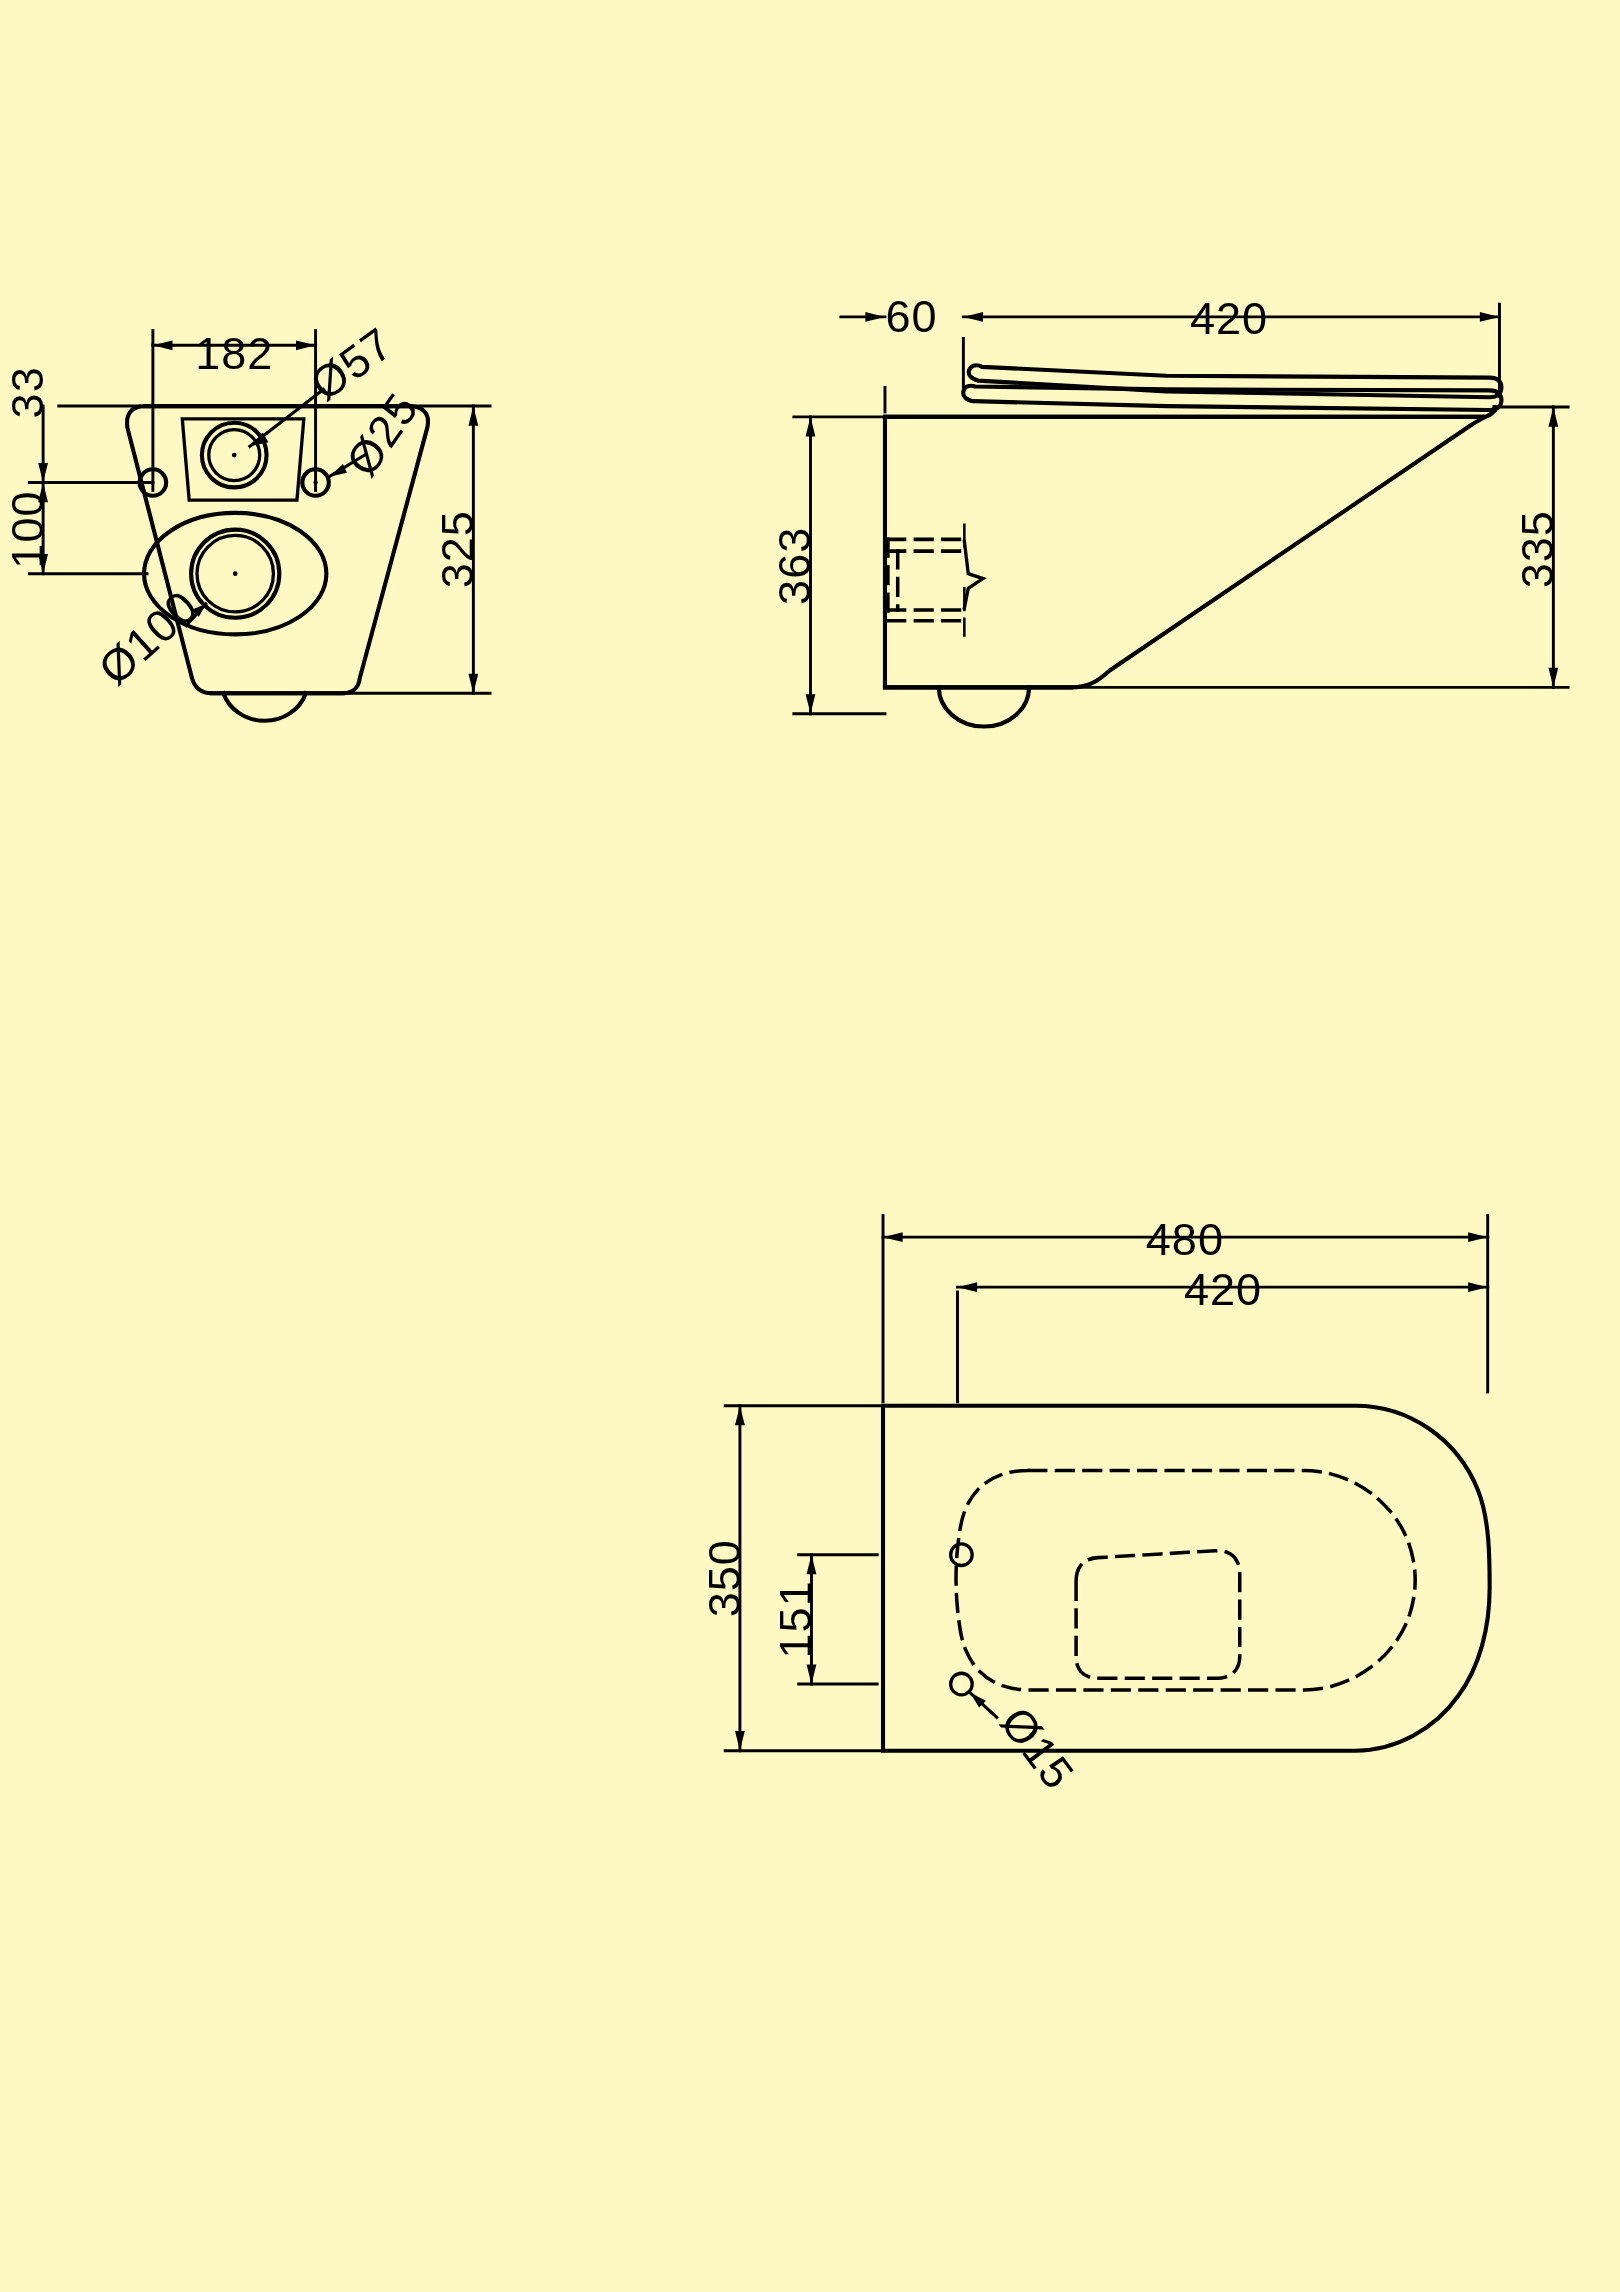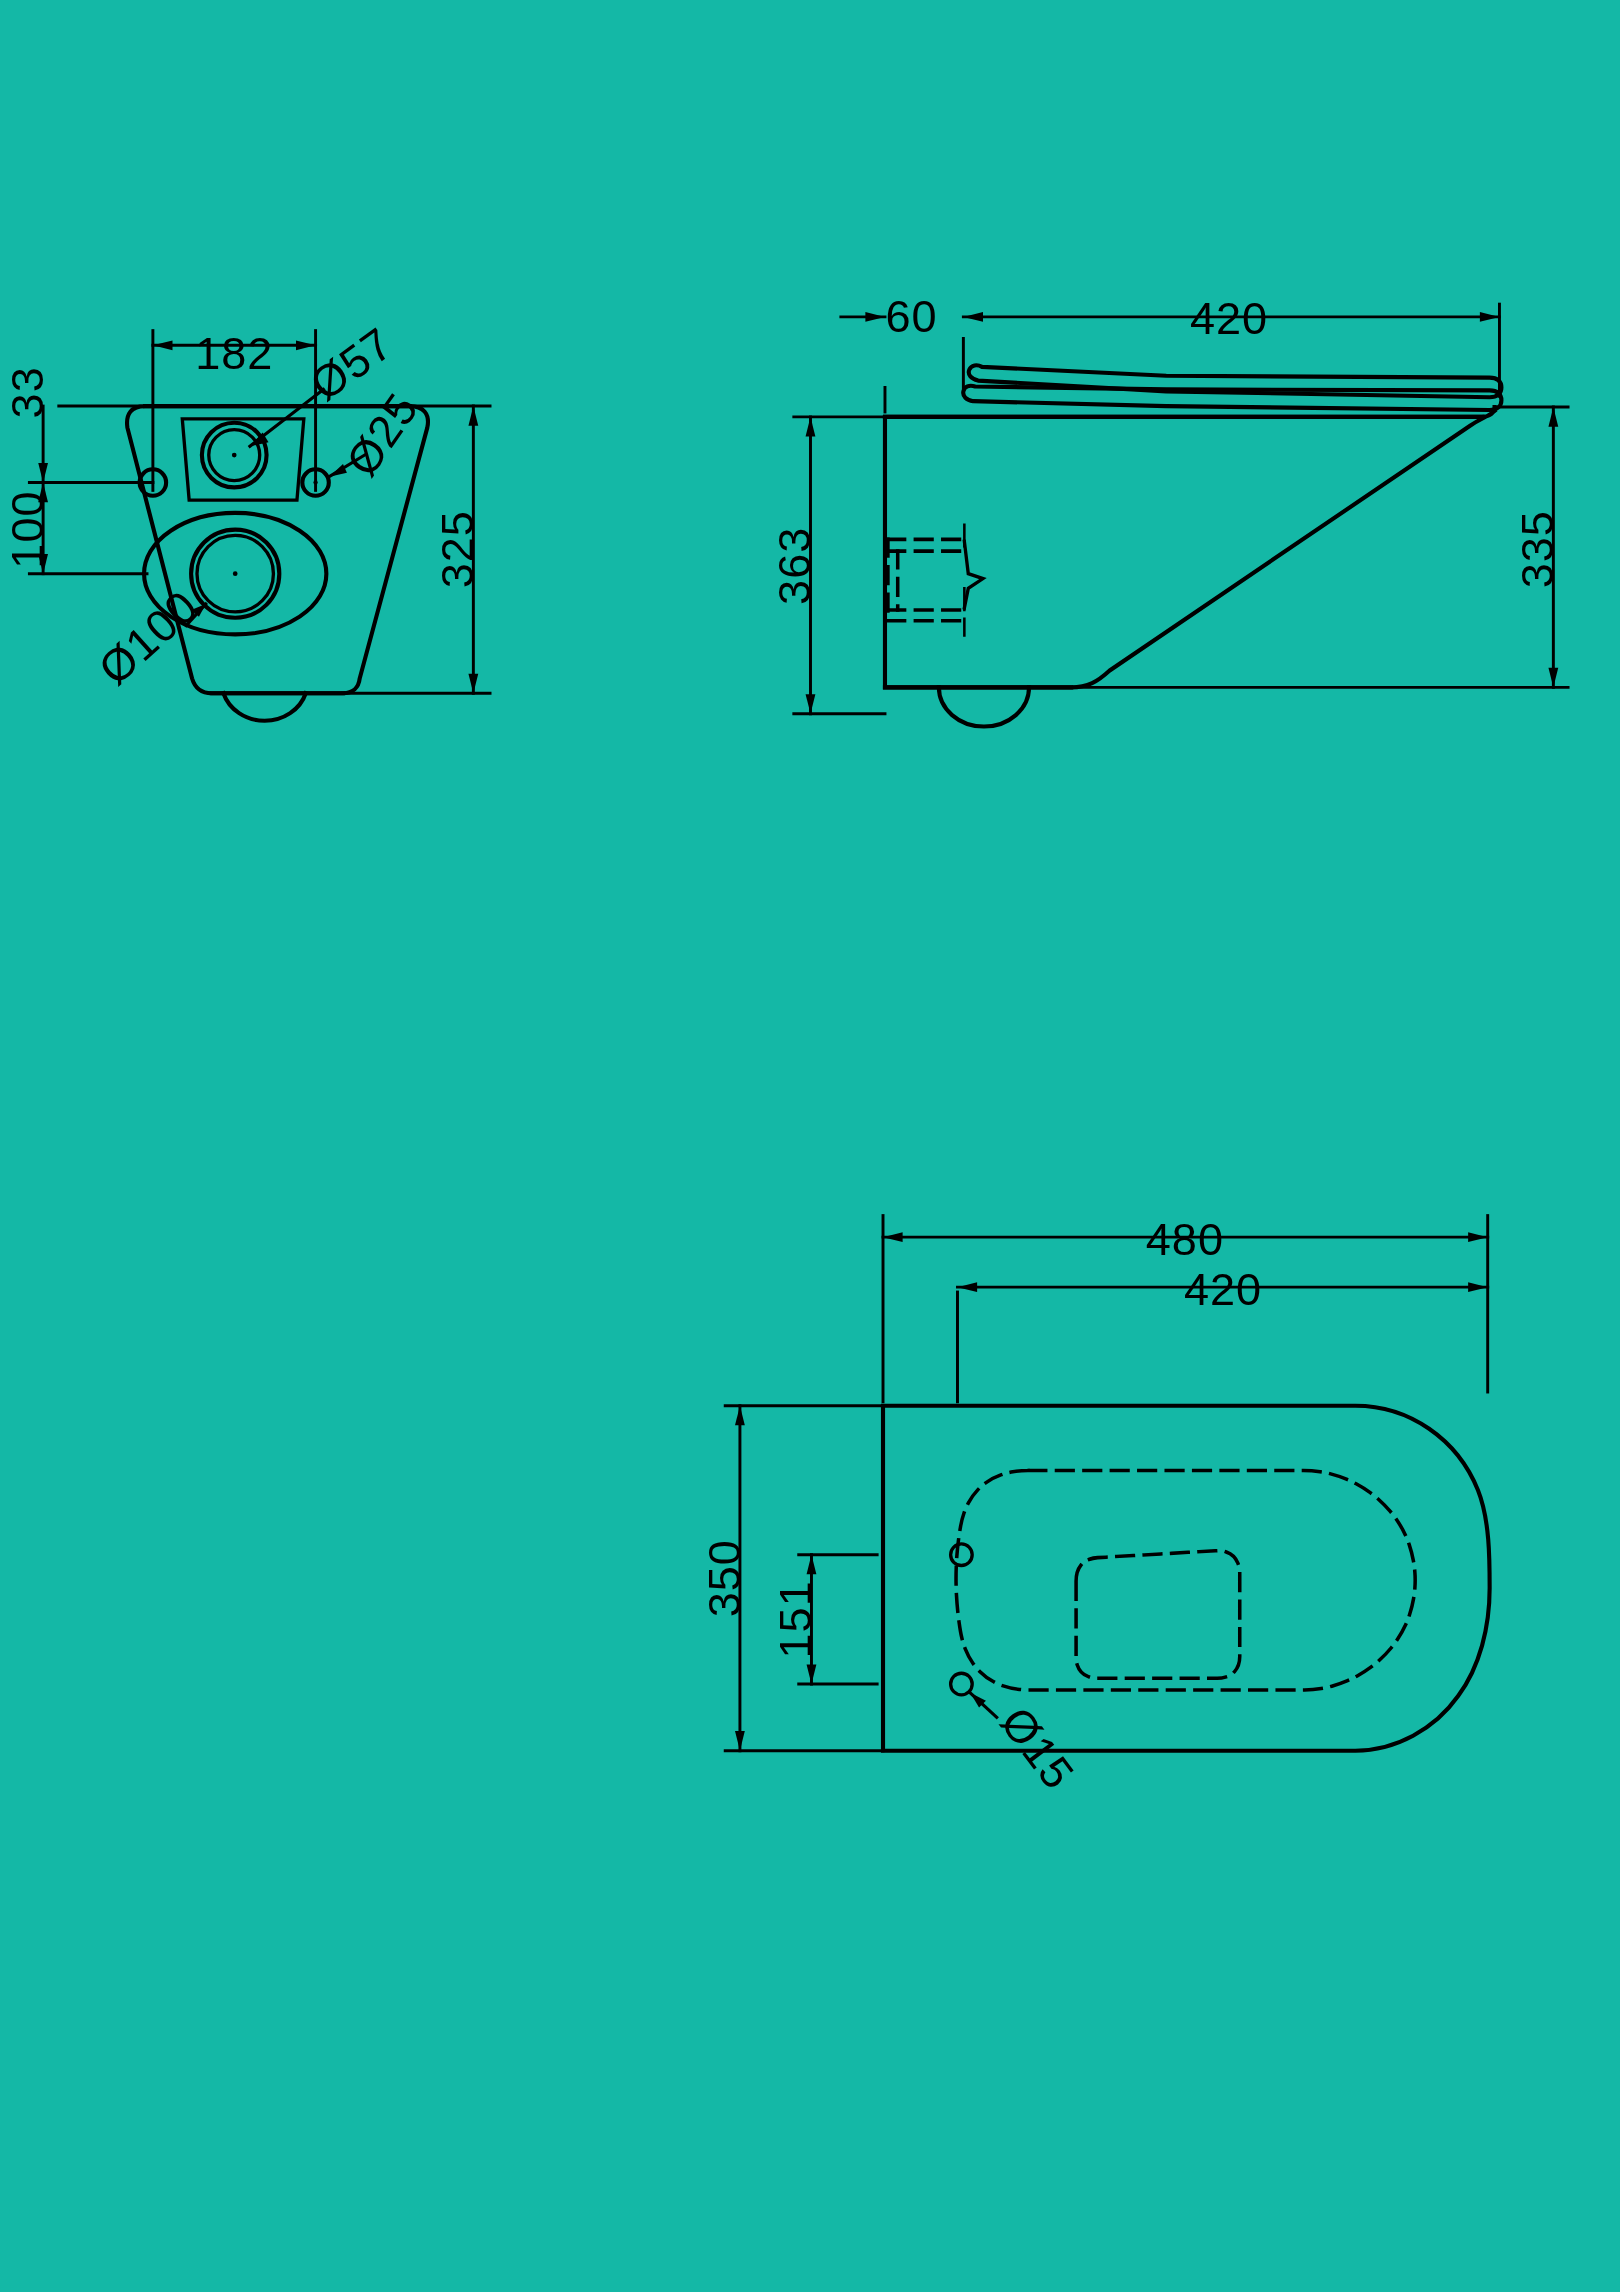--- a/index.html
+++ b/index.html
@@ -11,21 +11,21 @@
   body {
     width: 1620px;
     height: 2293px;
     font-family: "Liberation Sans", sans-serif;
     overflow: hidden;
   }
   #drawing-root {
     position: relative;
     width: 1620px;
     height: 2293px;
-    background: #14b8a6;
+    background: #fef9c3;
   }
   svg.sheet {
     display: block;
     width: 1620px;
     height: 2293px;
   }
   .ln {
     stroke: #000000;
     fill: none;
     stroke-linecap: square;

